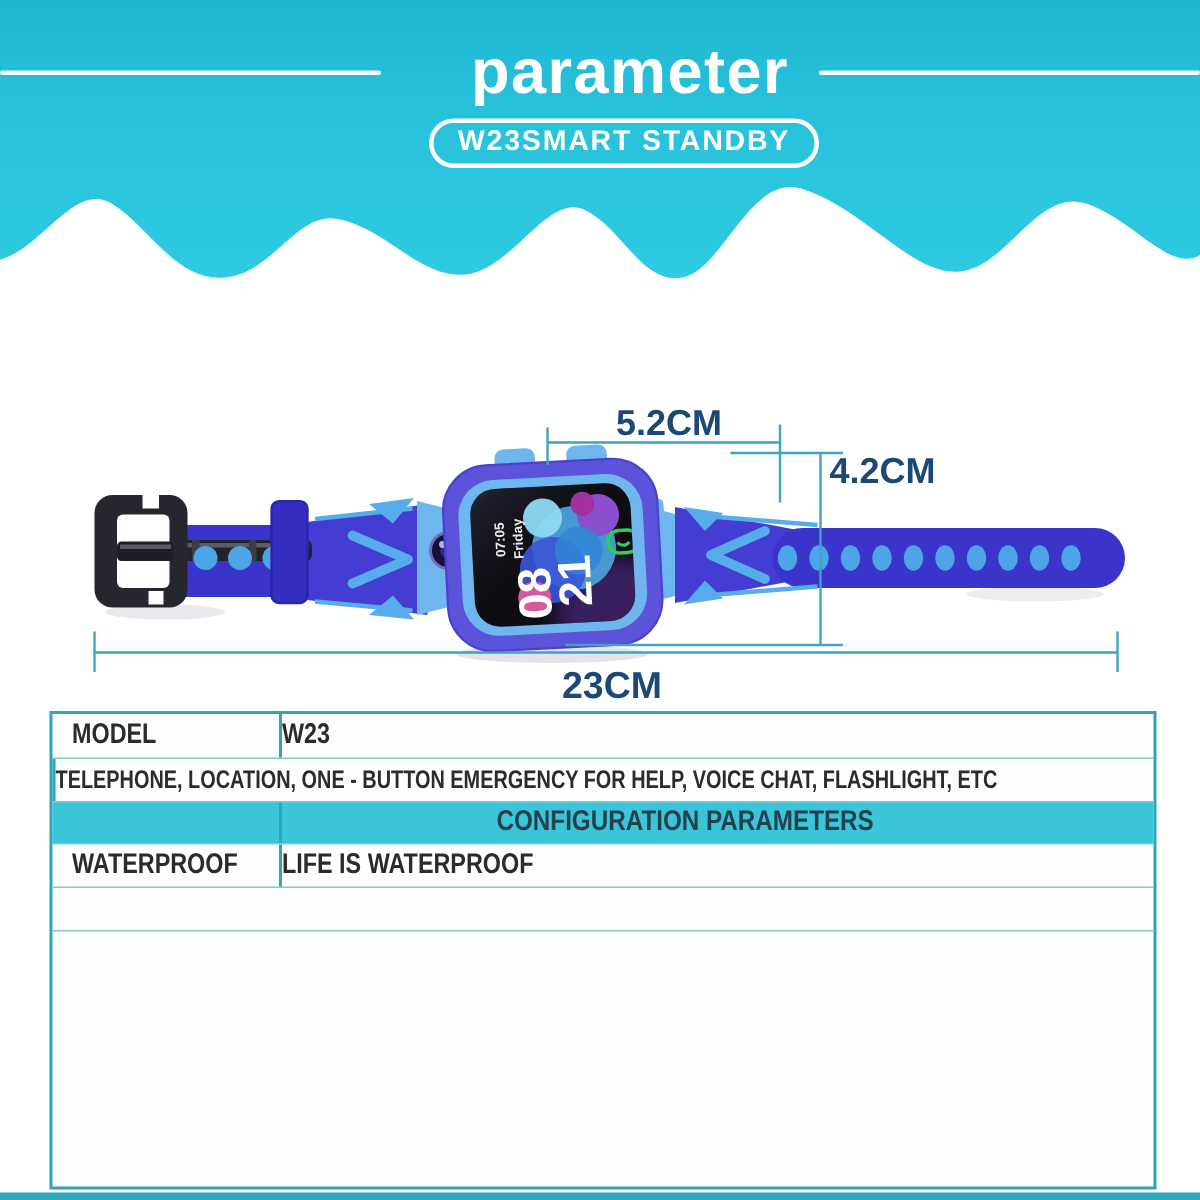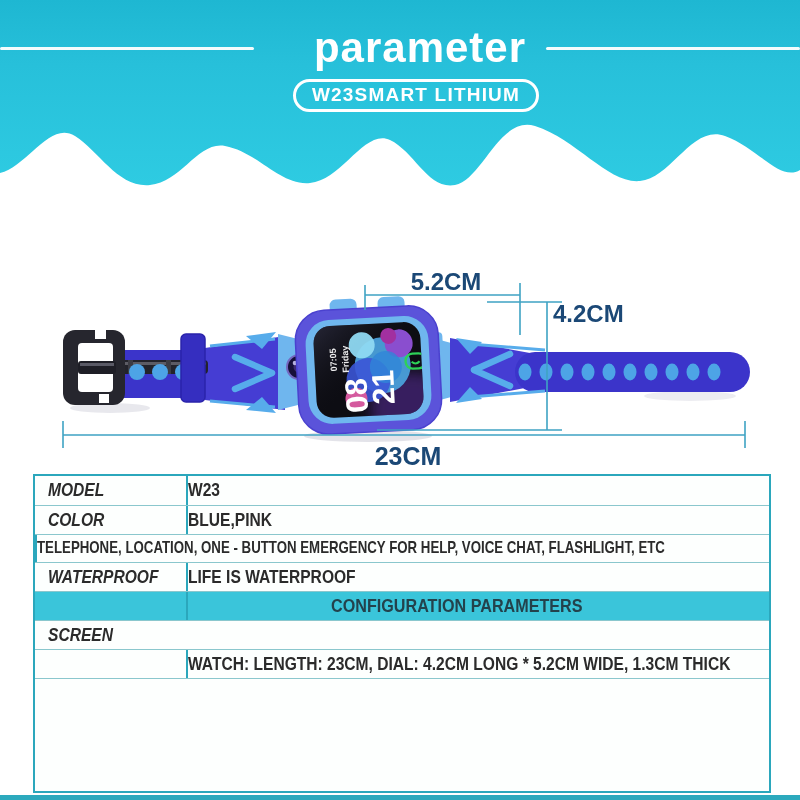--- a/index.html
+++ b/index.html
@@ -25,21 +25,21 @@
   .badge{margin-left:32px;border:3px solid #fff;border-radius:17px;padding:2px 16px 3px 16px;
          color:#fff;font-size:19px;font-weight:bold;letter-spacing:1.2px;white-space:nowrap;}
   
   .figure{position:absolute;left:50px;top:260px;width:710px;height:210px;}
   .dim-label{font-weight:bold;fill:var(--dimension_text);}
   
   .spec-table{position:absolute;left:33px;top:474px;width:738px;height:319px;
               border:2px solid var(--table_border);box-sizing:border-box;background:#fdfffe;}
   .t-row{display:flex;height:28.8px;border-top:1px solid var(--table_row_line);box-sizing:border-box;align-items:center;}
   .t-row:first-child{border-top:none;}
-  .t-label{width:151px;flex:0 0 151px;padding-left:13px;box-sizing:border-box;overflow:hidden;white-space:nowrap;font-style:italic;}
+  .t-label{width:151px;flex:0 0 151px;padding-left:13px;box-sizing:border-box;overflow:hidden;white-space:nowrap;}
   .t-value{flex:1 1 auto;border-left:2px solid var(--table_border);padding-left:0;box-sizing:border-box;
            overflow:hidden;white-space:nowrap;align-self:stretch;display:flex;align-items:center;}
   .t-label span,.t-value span{display:inline-block;transform:scaleX(.82);transform-origin:left center;
            font-weight:bold;color:var(--text_dark);font-size:19px;white-space:nowrap;}
   .t-label.tight span{transform:scaleX(.7);font-size:17px;}
   .t-value.long span{transform:scaleX(.78);font-size:17px;}
   .t-row.section{background:var(--section_row_bg);}
   .t-row.section .t-value{justify-content:center;padding-left:0;border-left:2px solid var(--table_border);}
   .t-row.section .t-value span{transform:scaleX(.85);font-size:19px;color:#23424c;}
   .t-row.empty{height:27px;}
@@ -70,21 +70,21 @@
                C198,141 182,182 150,185
                C118,188 100,152 75,136
                C50,120 28,166 0,173 Z" fill="url(#tealGrad)"></path>
     </svg>
     <div class="hero-title-row">
       <div class="hline left"></div>
       <div class="hero-title">parameter</div>
       <div class="hline right"></div>
     </div>
     <div class="badge-row">
-      <div class="badge">W23SMART LITHIUM</div>
+      <div class="badge">W23SMART STANDBY</div>
     </div>
   </div>
 
   <div class="figure">
     <svg width="710" height="210" viewBox="0 0 710 210">
       <defs>
         <linearGradient id="gShine" x1="0" y1="0" x2="1" y2="1">
           <stop offset="0" stop-color="#34344a" stop-opacity="0.65"></stop>
           <stop offset="0.5" stop-color="#14141c" stop-opacity="0"></stop>
         </linearGradient>
@@ -216,48 +216,35 @@
   </div>
 
   <div class="spec-table">
     <div class="t-row">
       <div class="t-label"><span>MODEL</span></div>
       <div class="t-value">
           <span>W23</span>
         </div>
     </div>
     <div class="t-row">
-      <div class="t-label"><span>COLOR</span></div>
-      <div class="t-value">
-          <span>BLUE,PINK</span>
-        </div>
-    </div>
-    <div class="t-row">
       <div class="t-value long">
           <span>TELEPHONE, LOCATION, ONE - BUTTON EMERGENCY FOR HELP, VOICE CHAT, FLASHLIGHT, ETC</span>
-        </div>
-    </div>
-    <div class="t-row">
-      <div class="t-label"><span>WATERPROOF</span></div>
-      <div class="t-value">
-          <span>LIFE IS WATERPROOF</span>
         </div>
     </div>
     <div class="t-row section">
       <div class="t-label"><span></span></div>
       <div class="t-value">
           <span>CONFIGURATION PARAMETERS</span>
         </div>
     </div>
     <div class="t-row">
-      <div class="t-label"><span>SCREEN</span></div>
-    </div>
-    <div class="t-row">
-      <div class="t-label"><span></span></div>
+      <div class="t-label"><span>WATERPROOF</span></div>
       <div class="t-value">
-          <span>WATCH: LENGTH: 23CM, DIAL: 4.2CM LONG * 5.2CM WIDE, 1.3CM THICK</span>
-        </div>
+          <span>LIFE IS WATERPROOF</span>
+        </div>
+    </div>
+    <div class="t-row">
     </div>
     <div class="t-row empty"></div>
   </div>
 
   <div class="bottom-bar"></div>
 </div>
 
 </body></html>

